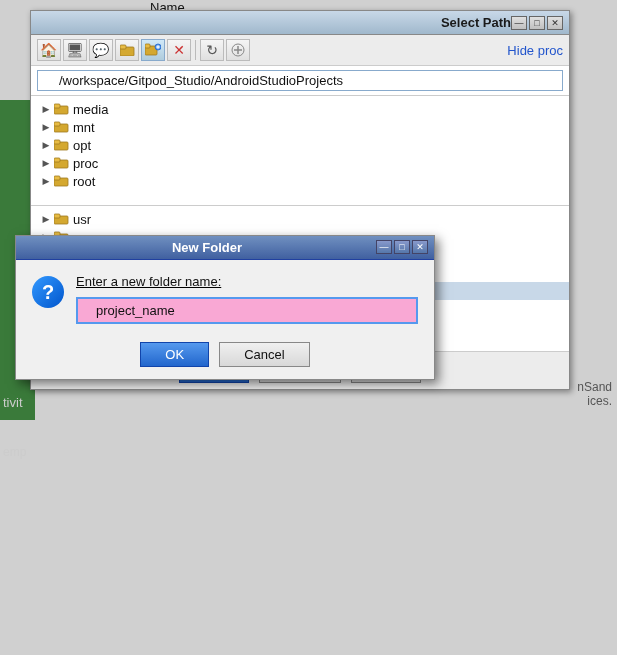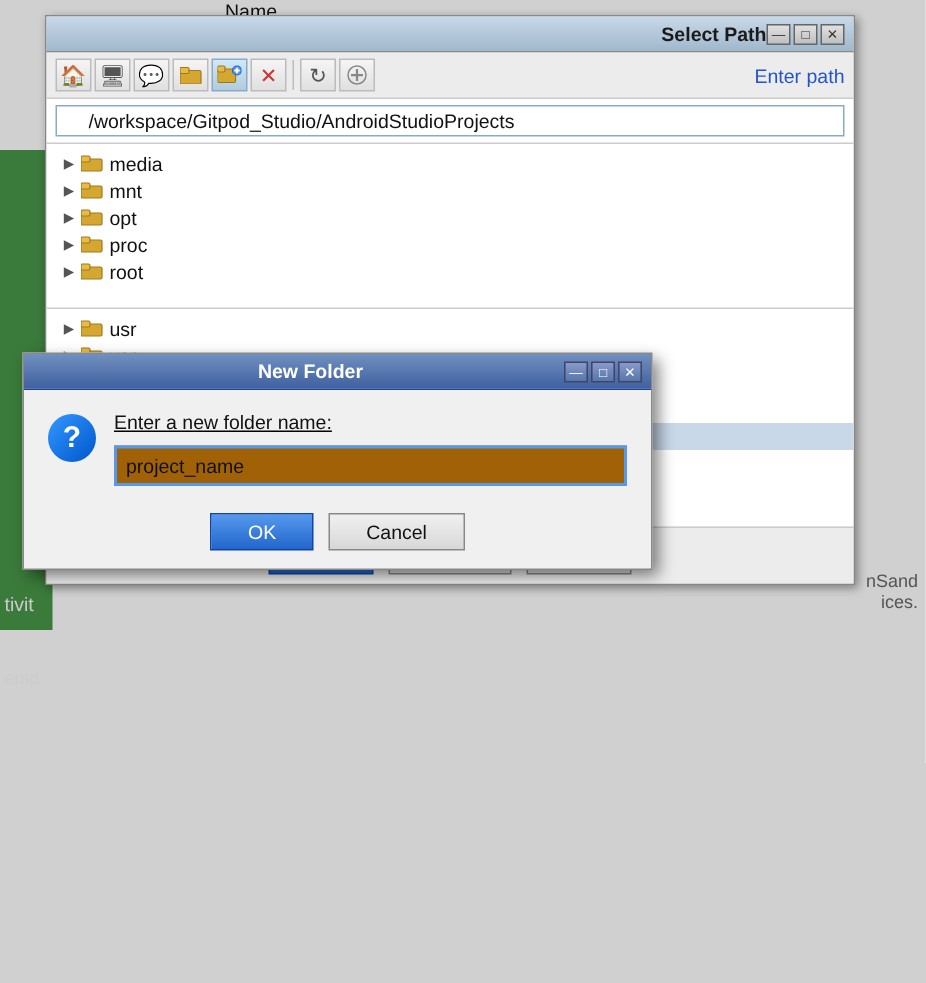--- a/index.html
+++ b/index.html
@@ -215,21 +215,20 @@
       background: #f0f0f0;
       border: 1px solid #888;
       box-shadow: 4px 4px 10px rgba(0,0,0,0.5);
       z-index: 100;
     }
 
     .dialog-titlebar {
       background: linear-gradient(to bottom, #7090c0, #4060a0);
       padding: 4px 6px;
       display: flex;
-      align-items: center;
       justify-content: space-between;
       border-bottom: 1px solid #2040a0;
     }
 
     .dialog-title {
       color: #fff;
       font-size: 13px;
       font-weight: bold;
       flex: 1;
       text-align: center;
@@ -281,25 +280,25 @@
     }
 
     .dialog-prompt {
       font-size: 13px;
       color: #111;
       margin-bottom: 8px;
     }
 
     .dialog-input {
       width: 100%;
-      padding: 4px 6px;
+      padding: 4px 18px;
       border: 2px solid #5599ee;
       font-size: 13px;
       color: #111;
-      background: #a16207;
+      background: #f9a8d4;
     }
 
     .dialog-buttons {
       display: flex;
       justify-content: center;
       gap: 10px;
       padding: 8px 16px 12px;
     }
 
     .dialog-btn {
@@ -418,21 +417,21 @@
     <div class="toolbar-btn" style="color:#cc3333;">✕</div>
     <div class="toolbar-separator"></div>
     <div class="toolbar-btn">↻</div>
     <div class="toolbar-btn">
       <svg width="14" height="14" viewBox="0 0 14 14">
         <circle cx="7" cy="7" r="6" stroke="#888" stroke-width="1" fill="none"></circle>
         <line x1="7" y1="3" x2="7" y2="11" stroke="#888" stroke-width="1.5"></line>
         <line x1="3" y1="7" x2="11" y2="7" stroke="#888" stroke-width="1.5"></line>
       </svg>
     </div>
-    <div class="hide-path-btn">Enter path</div>
+    <div class="hide-path-btn">Hide proc</div>
   </div>
 
   <div class="path-bar">
     <input class="path-input" type="text" value="/workspace/Gitpod_Studio/AndroidStudioProjects" style="">
   </div>
 
   <div class="file-tree">
     <div class="tree-item">
       <div class="tree-arrow">▶</div>
       <div class="folder-icon">

